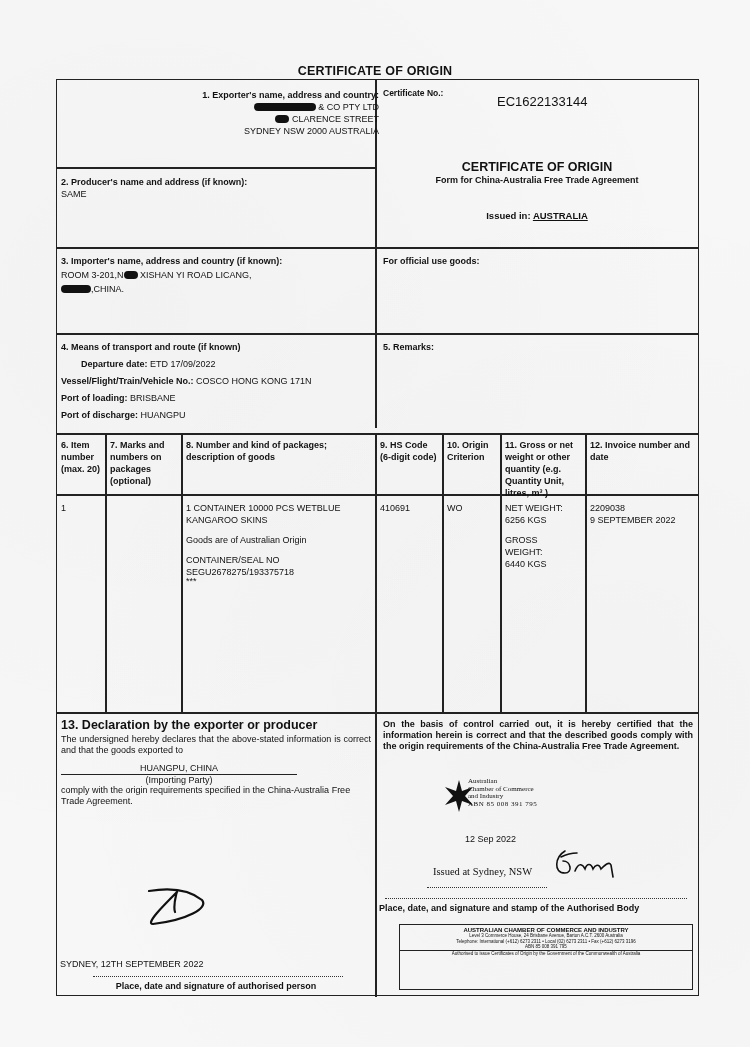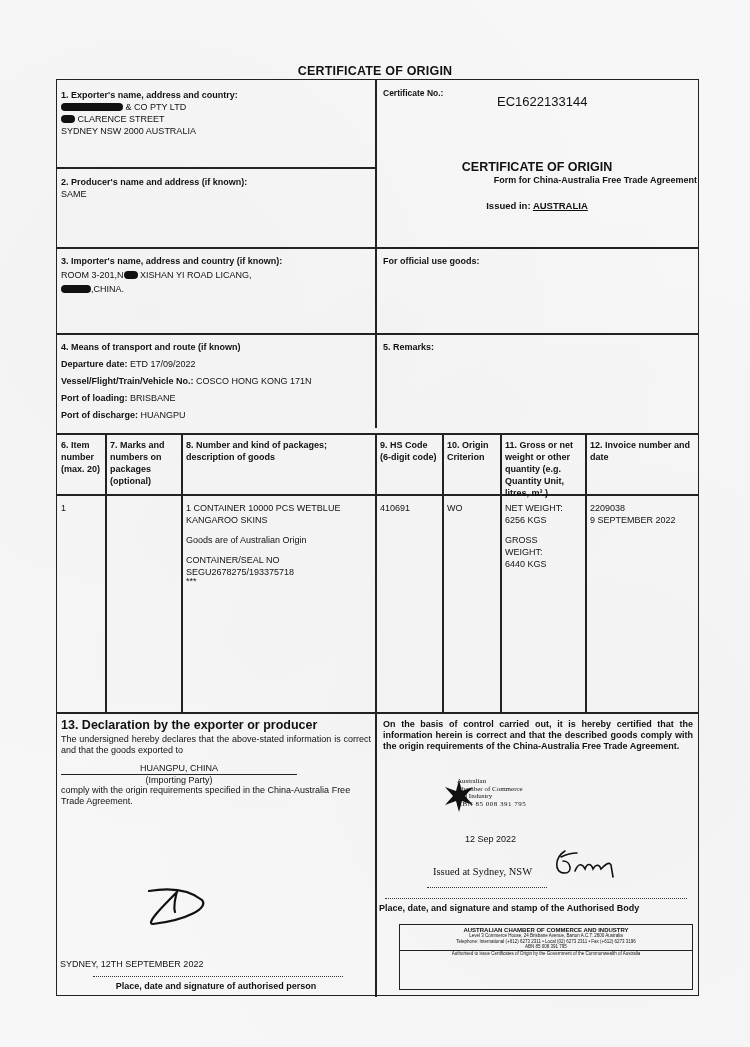--- a/index.html
+++ b/index.html
@@ -36,35 +36,35 @@
     <div class="hline" style="left:0; top:414px; width:641px;"></div>
     <div class="hline" style="left:0; top:632px; width:641px;"></div>
 
     <div class="vline" style="left:48px; top:353px; height:279px;"></div>
     <div class="vline" style="left:124px; top:353px; height:279px;"></div>
     <div class="vline" style="left:318px; top:353px; height:564px;"></div>
     <div class="vline" style="left:385px; top:353px; height:279px;"></div>
     <div class="vline" style="left:443px; top:353px; height:279px;"></div>
     <div class="vline" style="left:528px; top:353px; height:279px;"></div>
 
-    <div class="cell" style="left:0; top:6px; width:318px;">
+    <div class="cell" style="left:8px; top:6px; width:318px;text-align:right;">
       <div class="lbl">1. Exporter's name, address and country:</div>
       <div class="val"><span class="redact" style="width:62px;"></span> <span>&amp; CO PTY LTD</span></div>
       <div class="val"><span class="redact" style="width:14px;"></span> <span>CLARENCE STREET</span></div>
       <div class="val">SYDNEY NSW 2000 AUSTRALIA</div>
     </div>
 
     <div class="cell" style="left:322px; top:4px; width:318px;">
       <div class="lbl" style="font-size:8.5px;">Certificate No.:</div>
       <div style="position:absolute; left:118px; top:10px; font-size:13px;">EC1622133144</div>
     </div>
     <div style="position:absolute; left:320px; top:80px; width:320px; text-align:center;">
       <div style="font-weight:bold; font-size:12.5px;">CERTIFICATE OF ORIGIN</div>
-      <div style="font-weight:bold; font-size:9px; margin-top:1px;text-align:right;">Form for China-Australia Free Trade Agreement</div>
-      <div style="font-weight:bold; font-size:9.5px; margin-top:15px;">
+      <div style="font-weight:bold; font-size:9px; margin-top:1px;">Form for China-Australia Free Trade Agreement</div>
+      <div style="font-weight:bold; font-size:9.5px; margin-top:25px;">
         <span>Issued in:</span>
         <span class="ul">AUSTRALIA</span>
       </div>
     </div>
 
     <div class="cell" style="left:0; top:93px; width:318px;">
       <div class="lbl">2. Producer's name and address (if known):</div>
       <div class="val">SAME</div>
     </div>
 
@@ -73,21 +73,21 @@
       <div class="val" style="margin-top:2px;"><span>ROOM 3-201,N</span><span class="redact" style="width:14px;"></span> <span>XISHAN YI ROAD LICANG,</span></div>
       <div class="val" style="margin-top:2px;"><span class="redact" style="width:30px;"></span><span>,CHINA.</span></div>
     </div>
 
     <div class="cell" style="left:322px; top:172px; width:318px;">
       <div class="lbl">For official use goods:</div>
     </div>
 
     <div class="cell" style="left:0; top:258px; width:318px;">
       <div class="lbl">4. Means of transport and route  (if known)</div>
-      <div class="val" style="margin-top:5px;"><b>Departure date:</b> <span>ETD 17/09/2022</span></div>
+      <div class="val" style="margin-top:5px;margin-left:20px;"><b>Departure date:</b> <span>ETD 17/09/2022</span></div>
       <div class="val" style="margin-top:5px;"><b>Vessel/Flight/Train/Vehicle No.:</b> <span>COSCO HONG KONG  171N</span></div>
       <div class="val" style="margin-top:5px;"><b>Port of loading:</b> <span>BRISBANE</span></div>
       <div class="val" style="margin-top:5px;"><b>Port of discharge:</b> <span>HUANGPU</span></div>
     </div>
 
     <div class="cell" style="left:322px; top:258px; width:318px;">
       <div class="lbl">5. Remarks:</div>
     </div>
 
     <div class="cell lbl" style="left:0; top:356px; width:48px;">6. Item number (max. 20)</div>
@@ -137,21 +137,21 @@
     <div class="val" style="position:absolute; left:3px; top:878px;">SYDNEY, 12TH SEPTEMBER 2022</div>
     <div style="position:absolute; left:36px; top:896px; width:250px; border-top:1px dotted #333;"></div>
     <div class="lbl" style="position:absolute; left:0; top:900px; width:318px; text-align:center;">Place, date and signature of authorised person</div>
 
     <div class="cell" style="left:322px; top:634px; width:318px;">
       <div style="font-weight:bold; font-size:9px; line-height:11px; text-align:justify; margin-top:2px;">On the basis of control carried out, it is hereby certified that the information herein is correct and that the described goods comply with the origin requirements of the China-Australia Free Trade Agreement.</div>
     </div>
     <svg style="position:absolute; left:385px; top:699px;" width="34" height="34" viewBox="0 0 34 34">
       <polygon points="17,1 20,12 31,8 23,17 31,26 20,22 17,33 14,22 3,26 11,17 3,8 14,12" fill="#111"></polygon>
     </svg>
-    <div style="position:absolute; left:400px; top:698px; font-family:'Liberation Serif',serif; font-size:7px; line-height:7.5px;">
+    <div style="position:absolute; left:411px; top:698px; font-family:'Liberation Serif',serif; font-size:7px; line-height:7.5px;">
       <div>Australian</div>
       <div>Chamber of Commerce</div>
       <div>and Industry</div>
       <div style="letter-spacing:0.5px;">ABN 85 008 391 795</div>
     </div>
     <div class="val" style="position:absolute; left:408px; top:753px;">12 Sep 2022</div>
     <div style="position:absolute; left:376px; top:786px; font-family:'Liberation Serif',serif; font-size:10.5px;">Issued at Sydney, NSW</div>
     <svg style="position:absolute; left:496px; top:767px;" width="72" height="32" viewBox="0 0 72 32">
       <path d="M12 4 C2 10, 0 26, 12 26 C20 26, 18 14, 10 14 M8 10 C16 6, 24 6, 24 6 M22 24 C26 14, 30 18, 32 22 C34 16, 38 16, 40 22 C42 18, 46 16, 48 22 C52 18, 56 14, 58 18 L60 30" fill="none" stroke="#111" stroke-width="1.6" stroke-linecap="round"></path>
     </svg>

